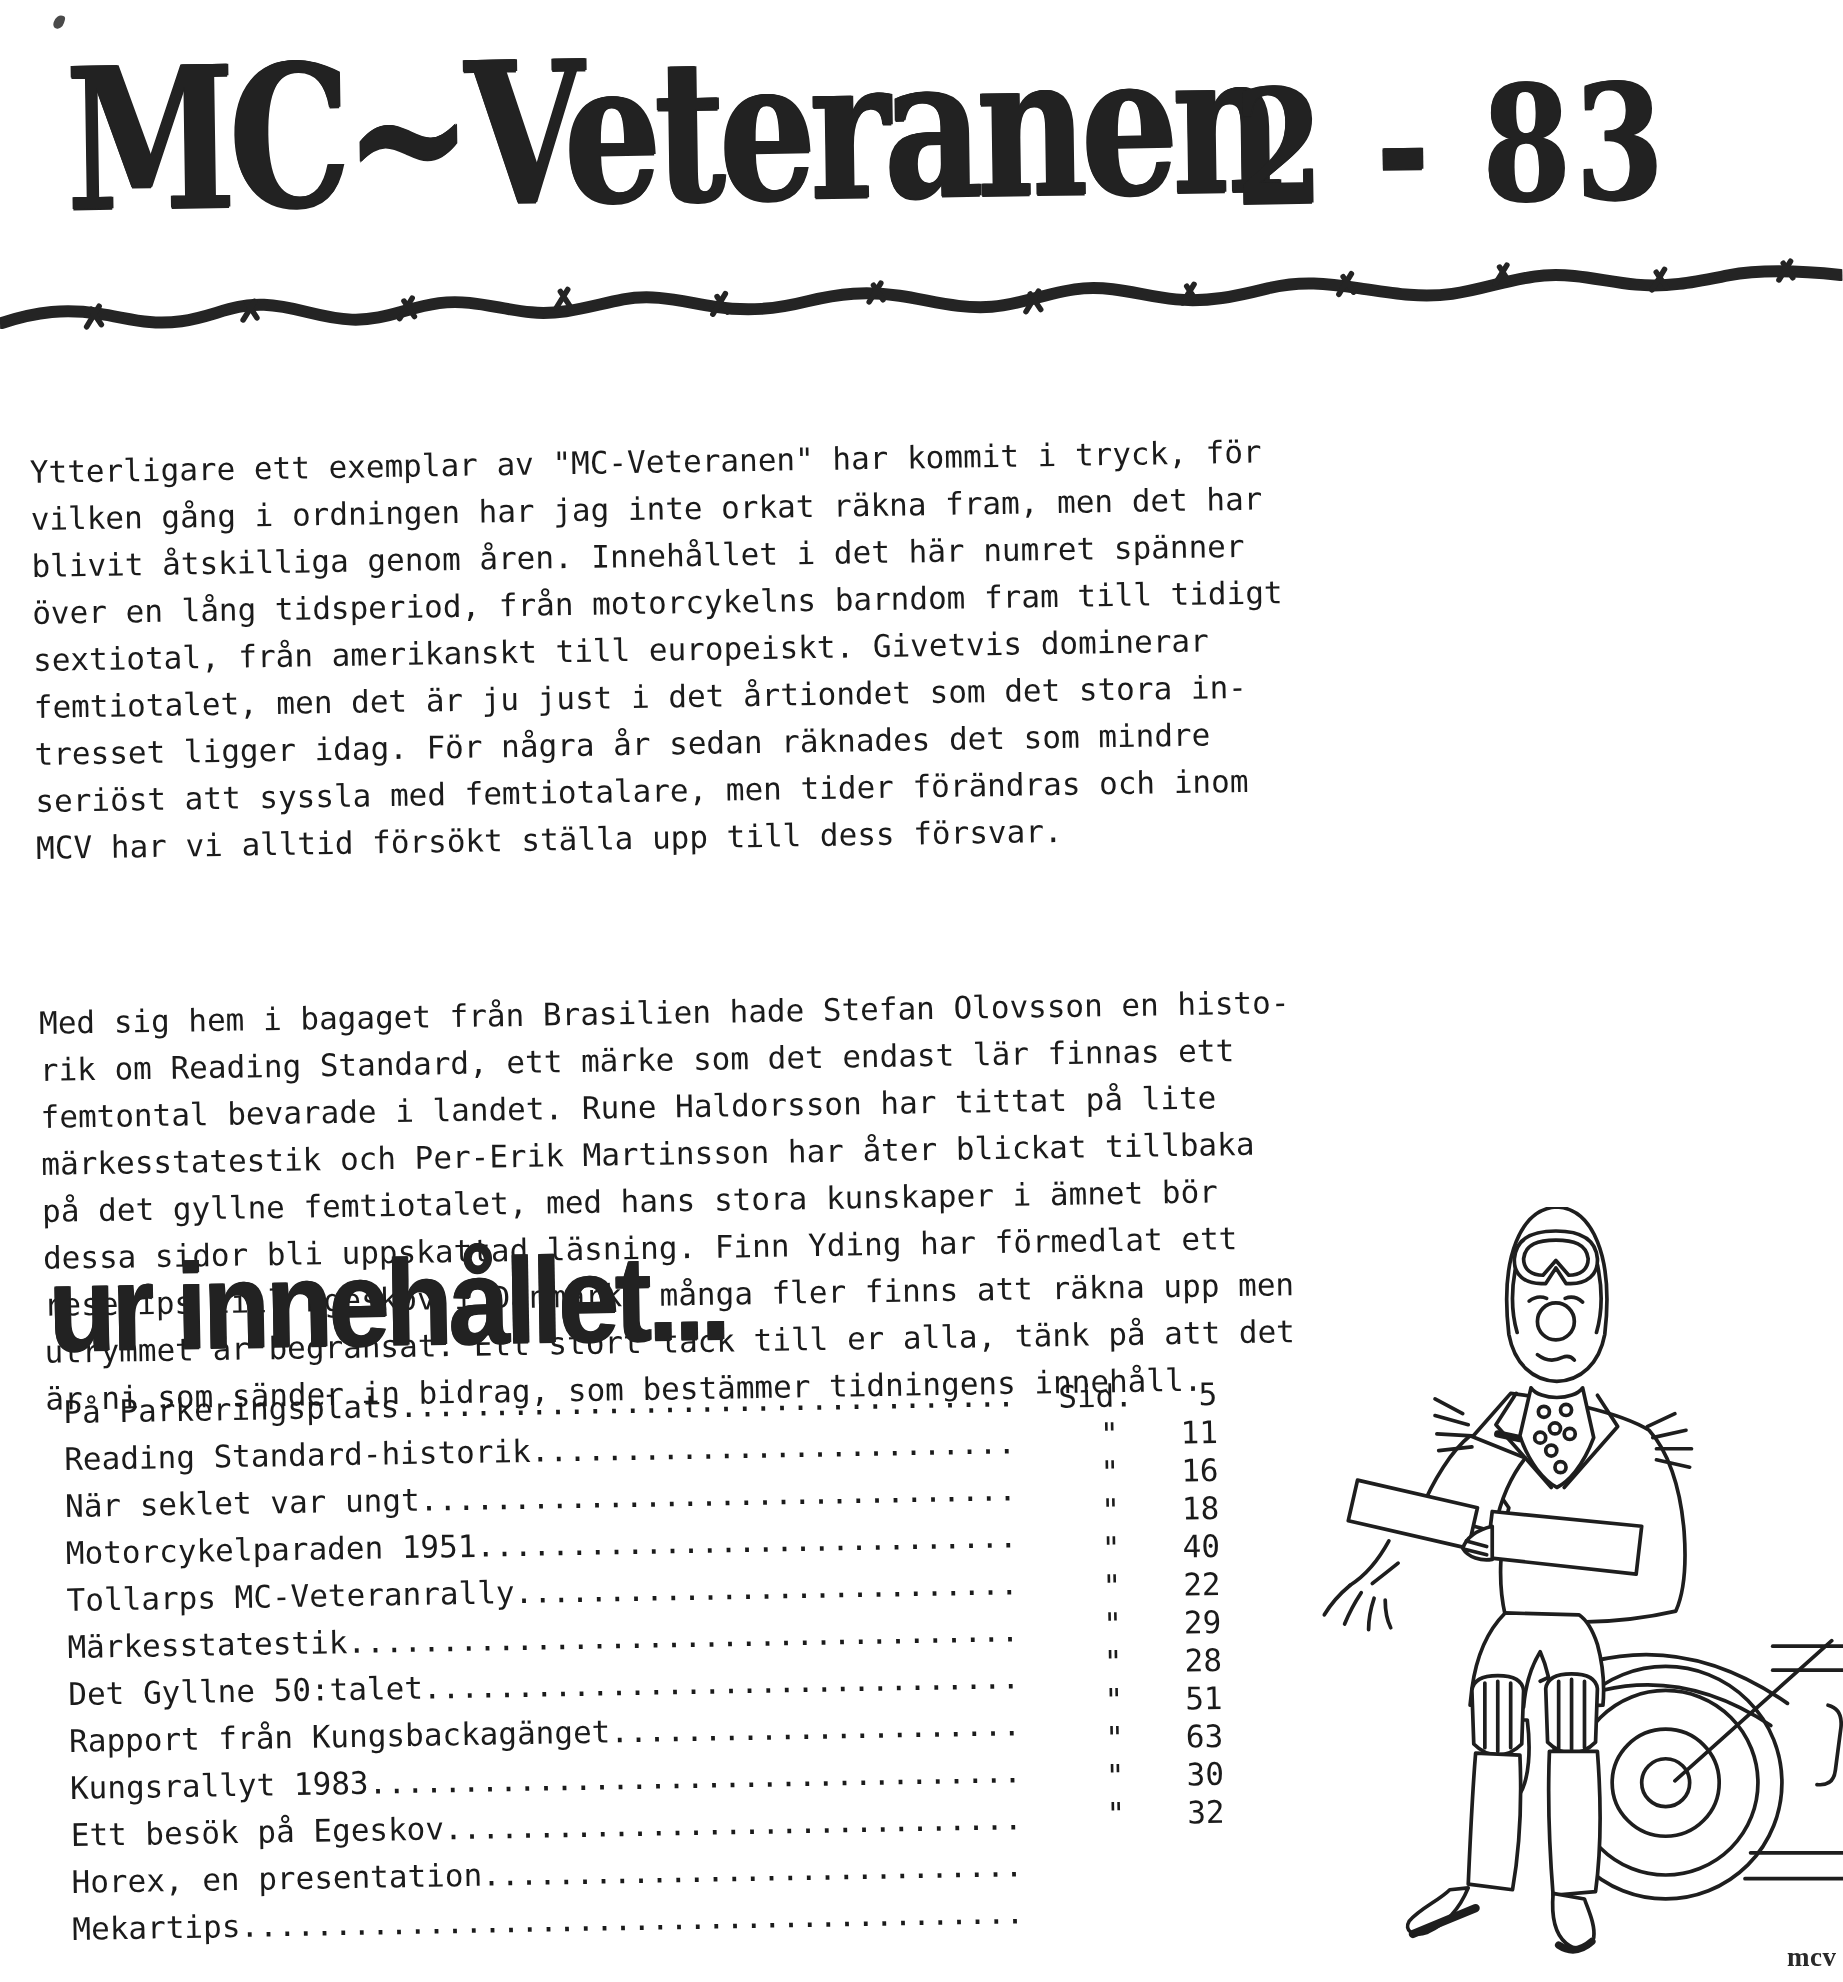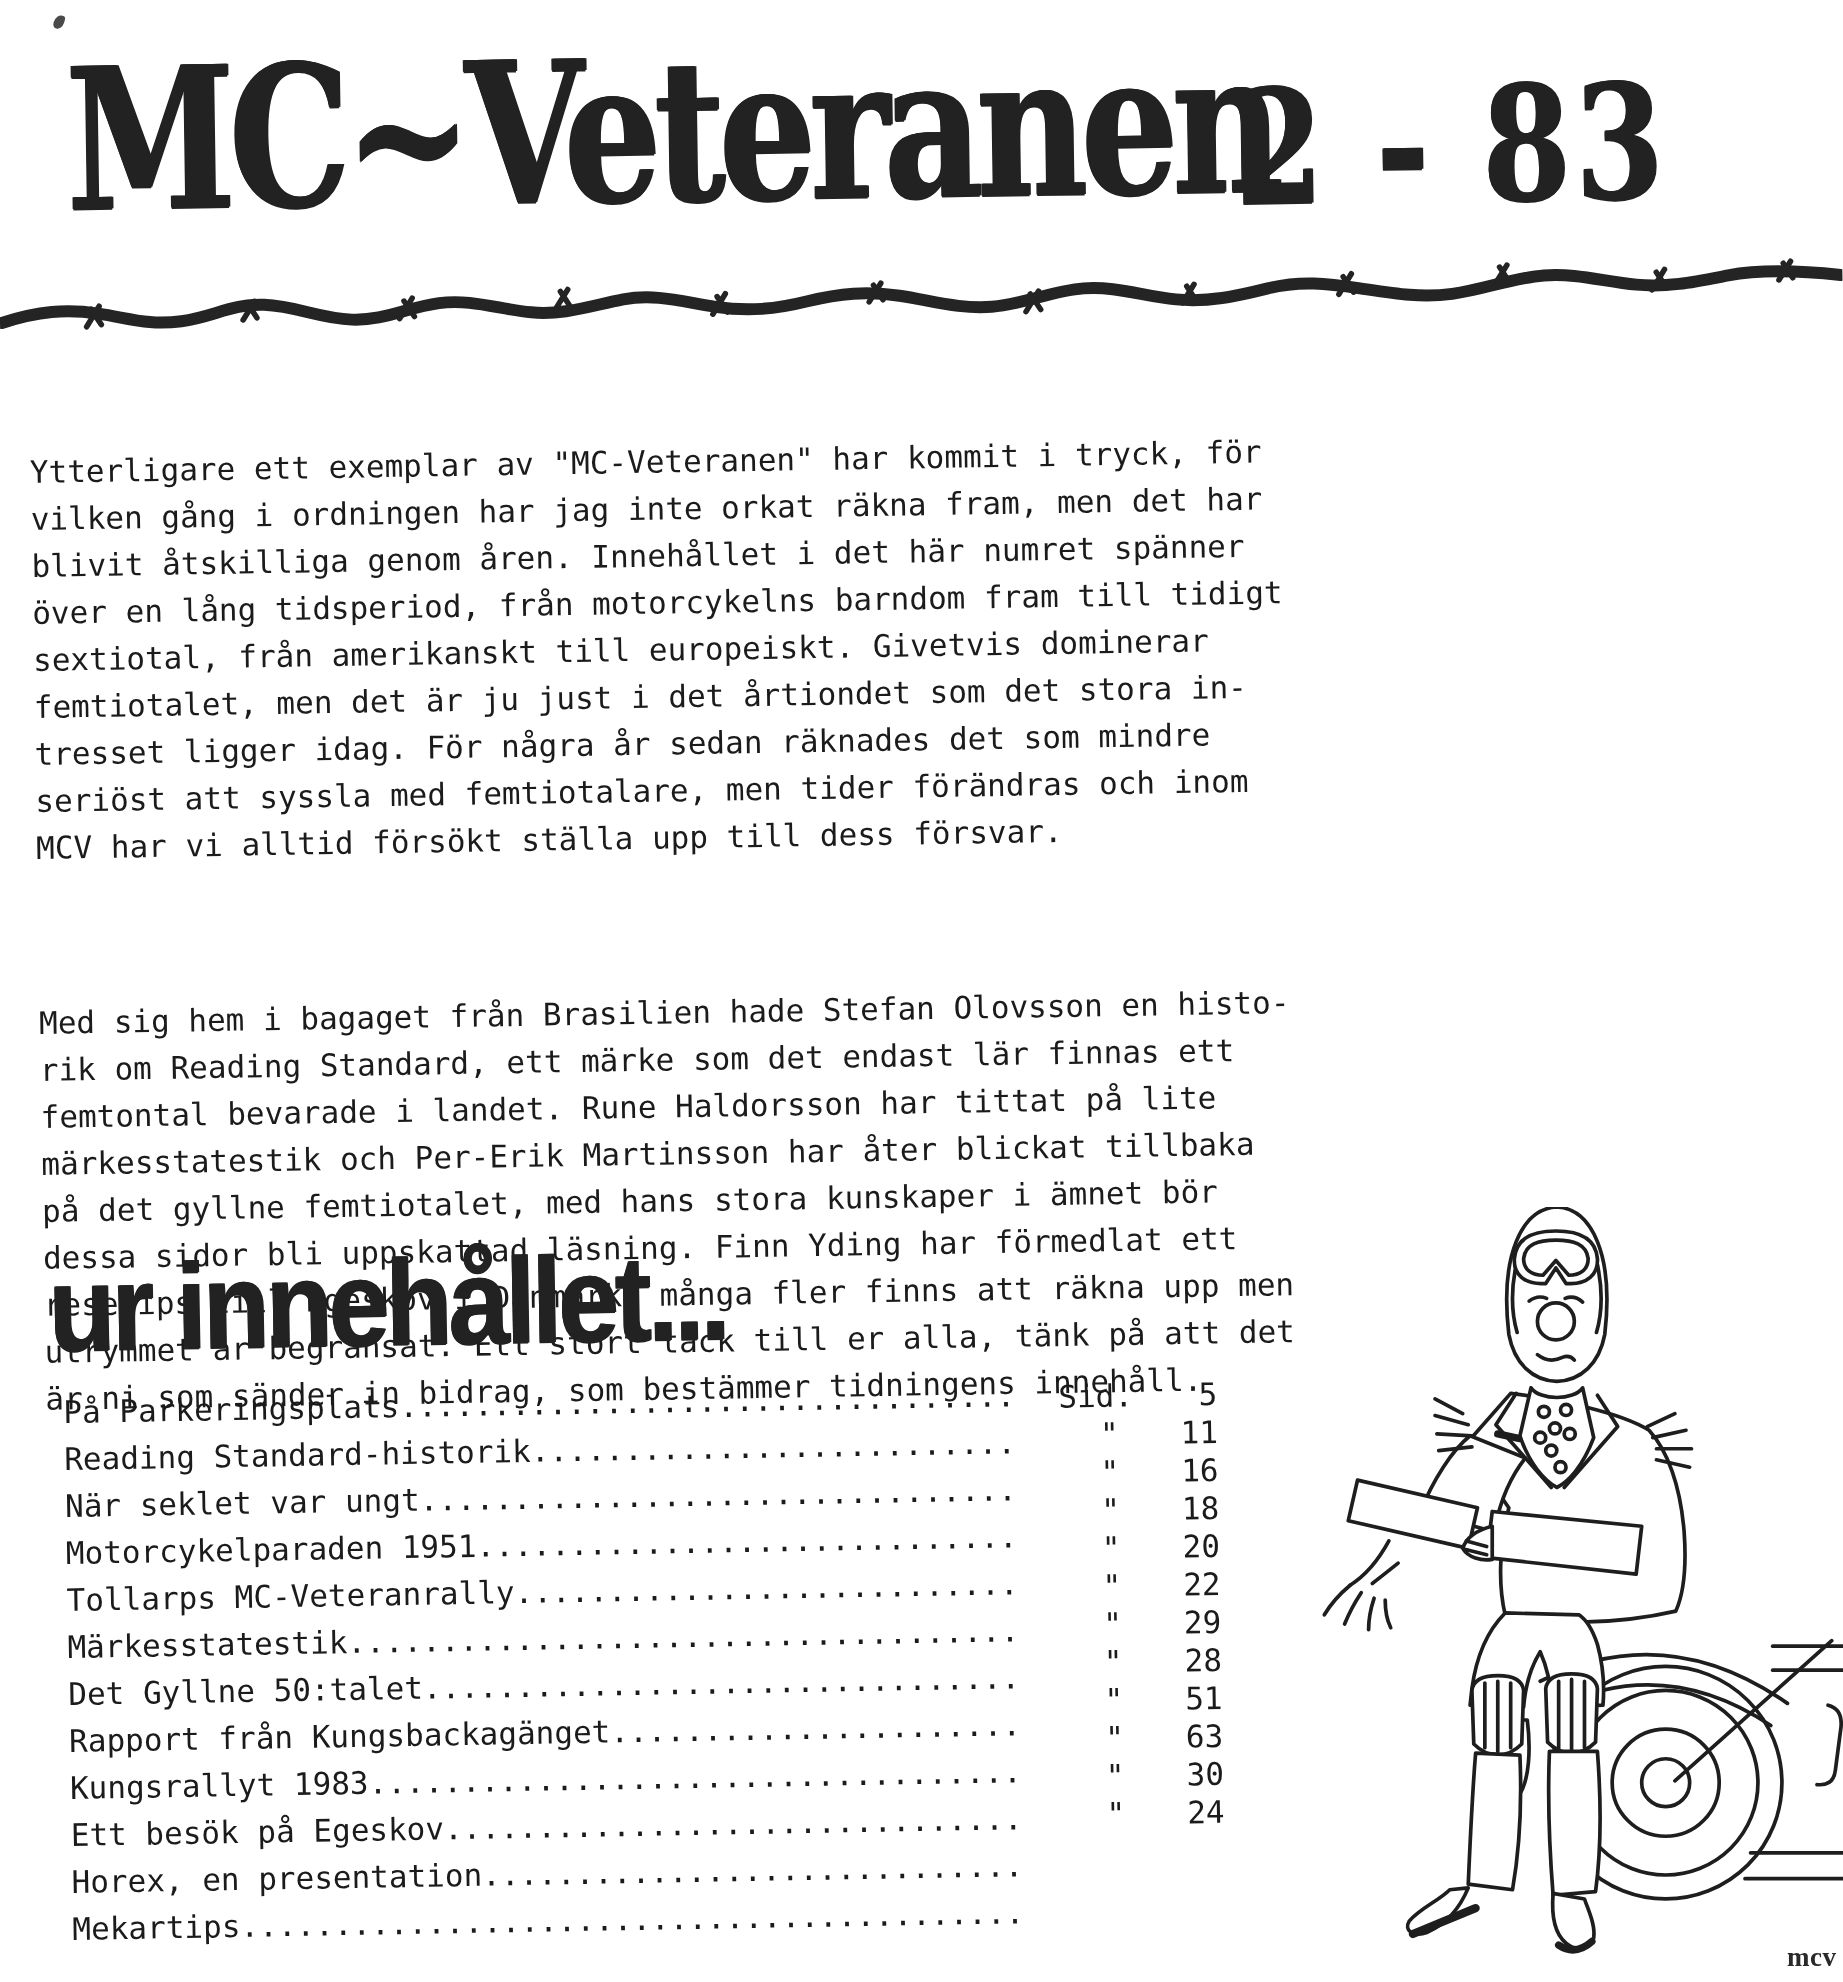--- a/index.html
+++ b/index.html
@@ -101,28 +101,28 @@
       <div class="toc-row"><span>Kungsrallyt 1983</span><span>...................................</span></div>
       <div class="toc-row"><span>Ett besök på Egeskov</span><span>...............................</span></div>
       <div class="toc-row"><span>Horex, en presentation</span><span>.............................</span></div>
       <div class="toc-row"><span>Mekartips</span><span>..........................................</span></div>
     </div>
   <div class="toc-pages" id="toc-pages">
       <div class="pg-row"><span>Sid.</span><span>5</span></div>
       <div class="pg-row"><span class="pg-ditto">"</span><span>11</span></div>
       <div class="pg-row"><span class="pg-ditto">"</span><span>16</span></div>
       <div class="pg-row"><span class="pg-ditto">"</span><span>18</span></div>
-      <div class="pg-row"><span class="pg-ditto">"</span><span>20</span></div>
+      <div class="pg-row"><span class="pg-ditto">"</span><span>40</span></div>
       <div class="pg-row"><span class="pg-ditto">"</span><span>22</span></div>
       <div class="pg-row"><span class="pg-ditto">"</span><span>29</span></div>
       <div class="pg-row"><span class="pg-ditto">"</span><span>28</span></div>
       <div class="pg-row"><span class="pg-ditto">"</span><span>51</span></div>
       <div class="pg-row"><span class="pg-ditto">"</span><span>63</span></div>
       <div class="pg-row"><span class="pg-ditto">"</span><span>30</span></div>
-      <div class="pg-row"><span class="pg-ditto">"</span><span>24</span></div>
+      <div class="pg-row"><span class="pg-ditto">"</span><span>32</span></div>
     </div>
 </div>
 
 <svg class="abs mascot" width="565" height="775" viewBox="0 0 612 840">
   <g stroke="#1e1e1e" stroke-width="4" fill="none" stroke-linecap="round" stroke-linejoin="round">
     <g>
       <circle cx="420" cy="624" r="126"></circle>
       <circle cx="420" cy="624" r="100"></circle>
       <circle cx="420" cy="624" r="58"></circle>
       <circle cx="420" cy="624" r="26"></circle>

